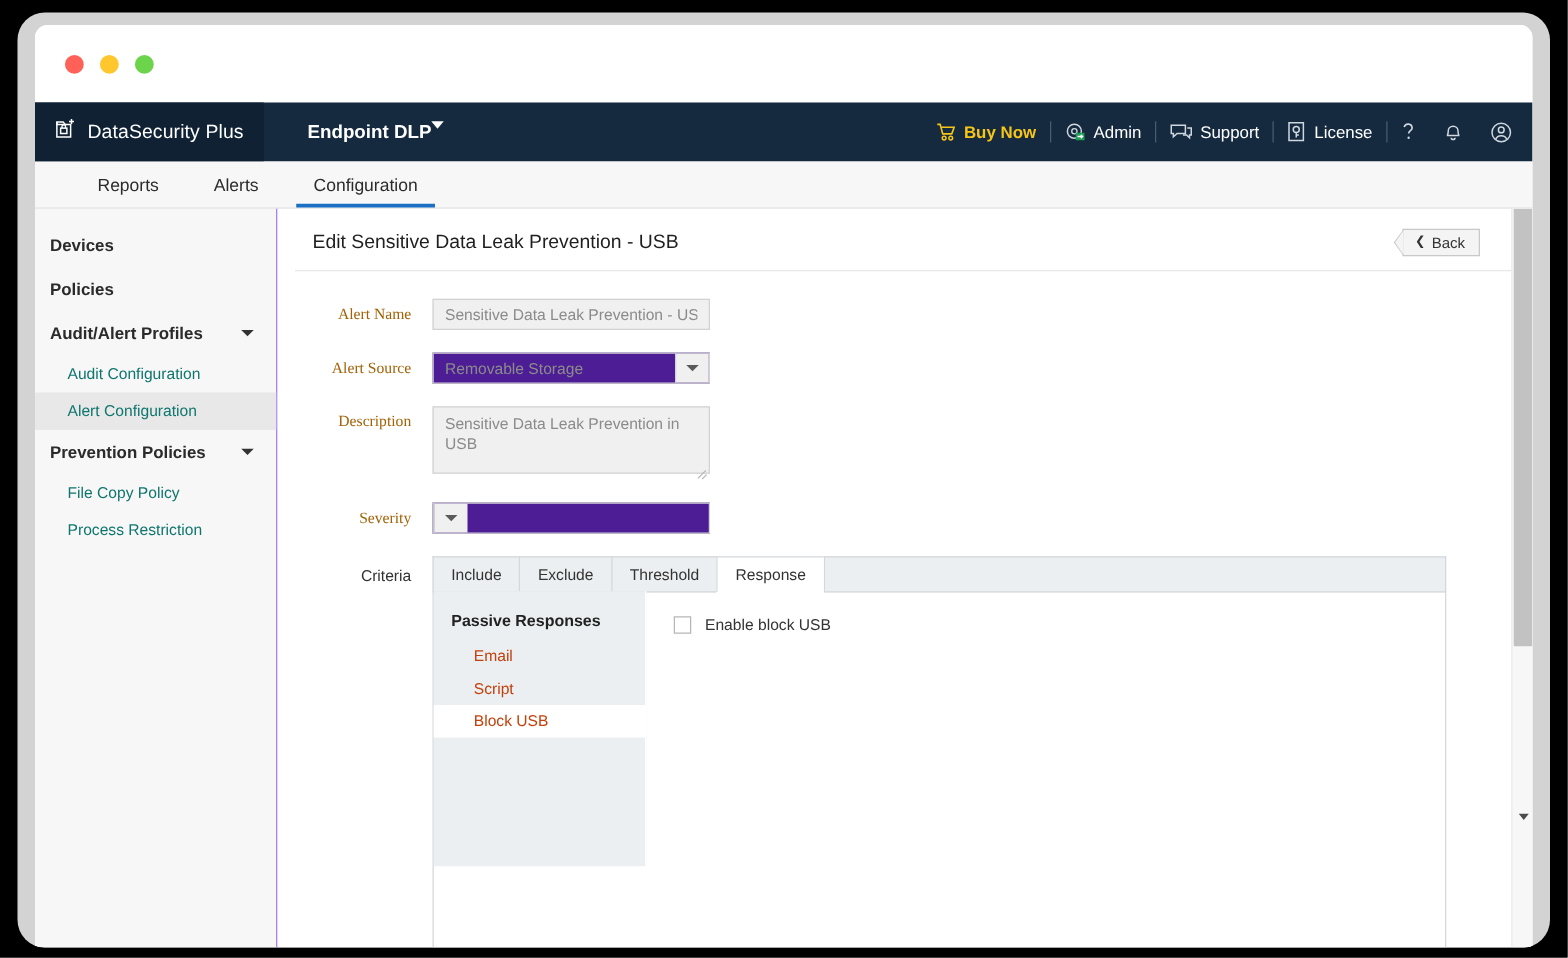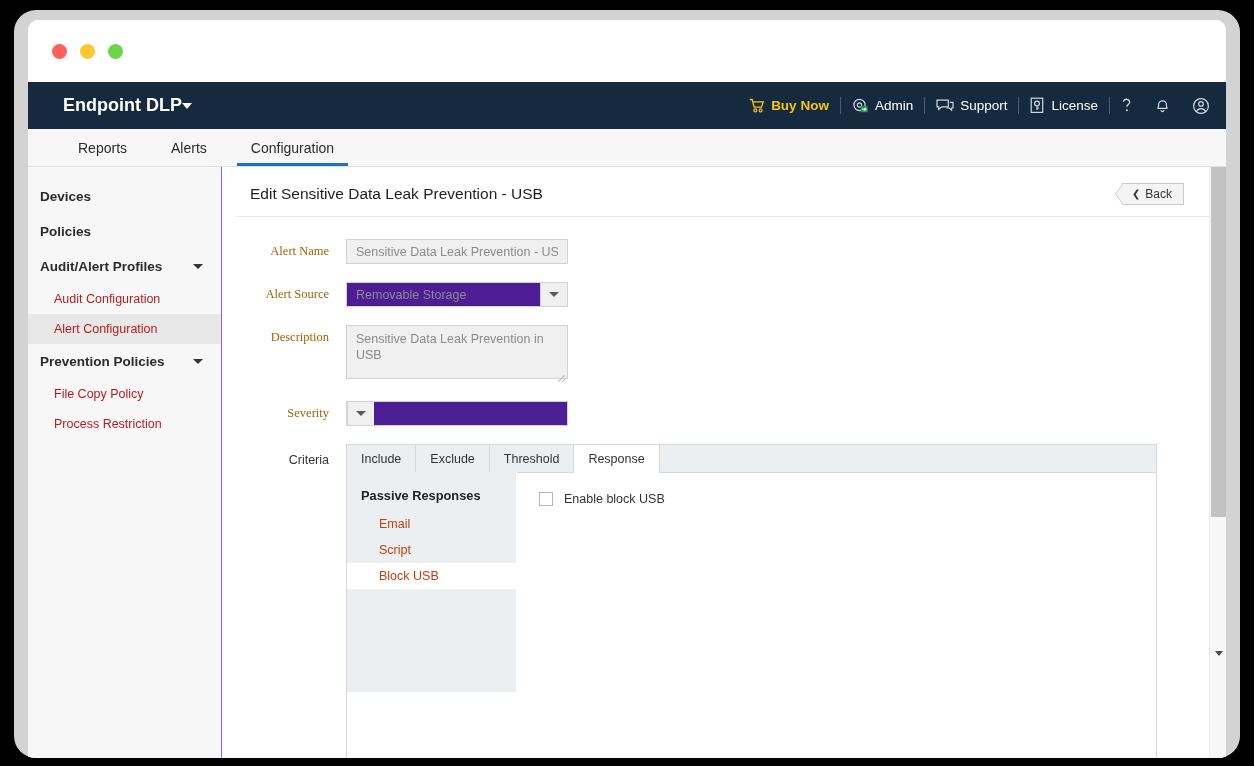--- a/index.html
+++ b/index.html
@@ -60,24 +60,24 @@
     padding-left: 16px;
     gap: 9px;
   }
   #brand-name {
     color: #ffffff;
     font-size: 15.5px;
     letter-spacing: .1px;
   }
   #product-select {
     display: flex;
-    align-items: center;
+    align-items: flex-start;
     padding-left: 35px;
     color: #ffffff;
-    font-size: 18px;
+    font-size: 15px;
     font-weight: bold;
   }
   .caret-down {
     width: 0; height: 0;
     border-left: 5.5px solid transparent;
     border-right: 5.5px solid transparent;
     border-top: 6.5px solid #ffffff;
   }
   #header-right {
     position: absolute;
@@ -139,21 +139,21 @@
     display: flex; align-items: center; justify-content: space-between;
     padding: 10px 18px 10px 12px;
     font-size: 13.5px;
     font-weight: bold;
     color: #2b2b2b;
     cursor: pointer;
   }
   .side-sub {
     padding: 8px 12px 8px 26px;
     font-size: 12.5px;
-    color: #b91c1c;
+    color: #0f766e;
     cursor: pointer;
   }
   .side-sub.active { background: #e8e8e8; }
   .caret-sm {
     width: 0; height: 0;
     border-left: 5px solid transparent;
     border-right: 5px solid transparent;
     border-top: 5.5px solid #333;
   }
 
@@ -396,20 +396,32 @@
 <div id="device-frame">
   <div id="window">
 
     <div id="titlebar">
       <div class="dot red"></div>
       <div class="dot yellow"></div>
       <div class="dot green"></div>
     </div>
 
     <div id="app-header">
+      <div id="brand-block">
+        <span>
+          <svg width="17" height="19" viewBox="0 0 17 19">
+            <path d="M1.5 3.5 h5 l1.6 2 h-6.6 z" fill="none" stroke="#fff" stroke-width="1.2"></path>
+            <path d="M1.5 3.5 v12 h11 v-10 h-4.4" fill="none" stroke="#fff" stroke-width="1.2"></path>
+            <rect x="4.5" y="8.5" width="5" height="4.3" fill="none" stroke="#fff" stroke-width="1.2"></rect>
+            <path d="M5.6 8.5 v-1.3 a1.4 1.4 0 0 1 2.8 0 v1.3" fill="none" stroke="#fff" stroke-width="1.1"></path>
+            <path d="M13.2 1.2 v4 M11.2 3.2 h4" stroke="#fff" stroke-width="1.2"></path>
+          </svg>
+        </span>
+        <span id="brand-name">DataSecurity Plus</span>
+      </div>
 
       <div id="product-select">
         <span>Endpoint DLP</span>
         <span class="caret-down"></span>
       </div>
 
       <div id="header-right">
 
         <div class="hdr-item">
           <span class="hdr-icon">

